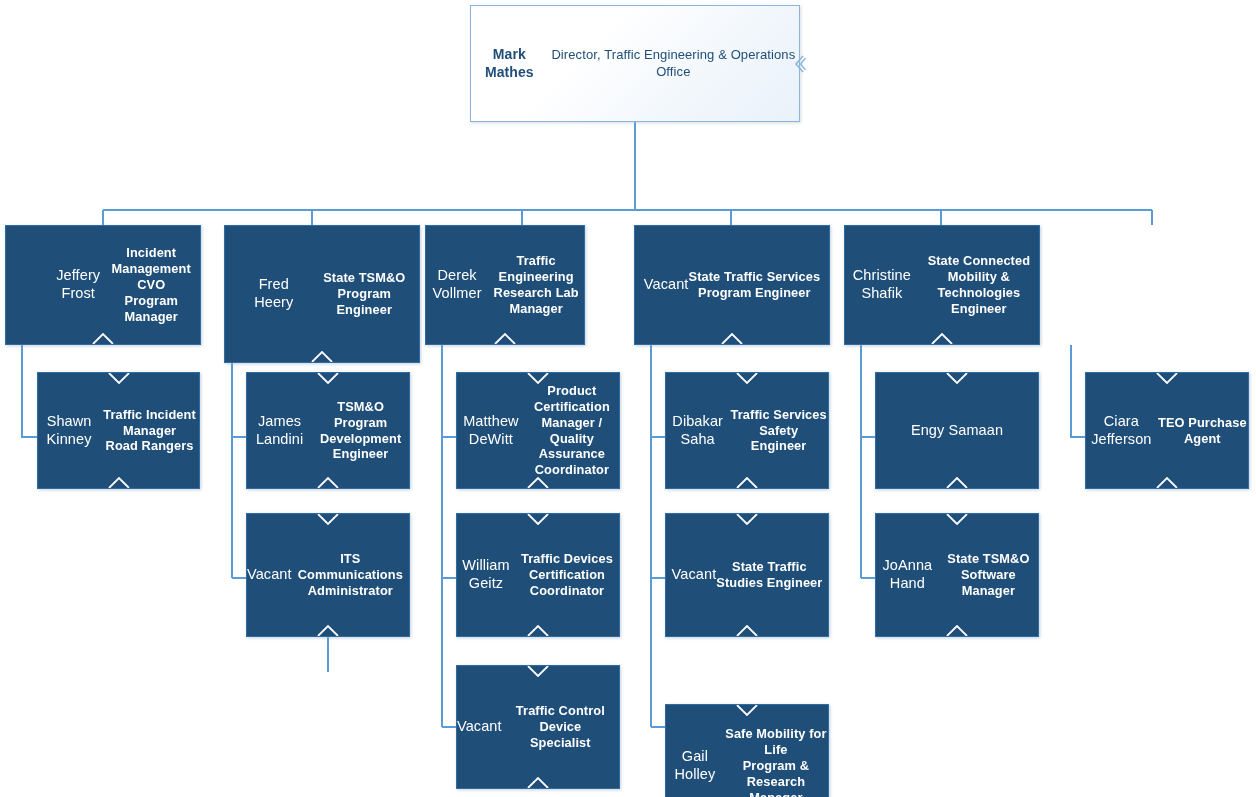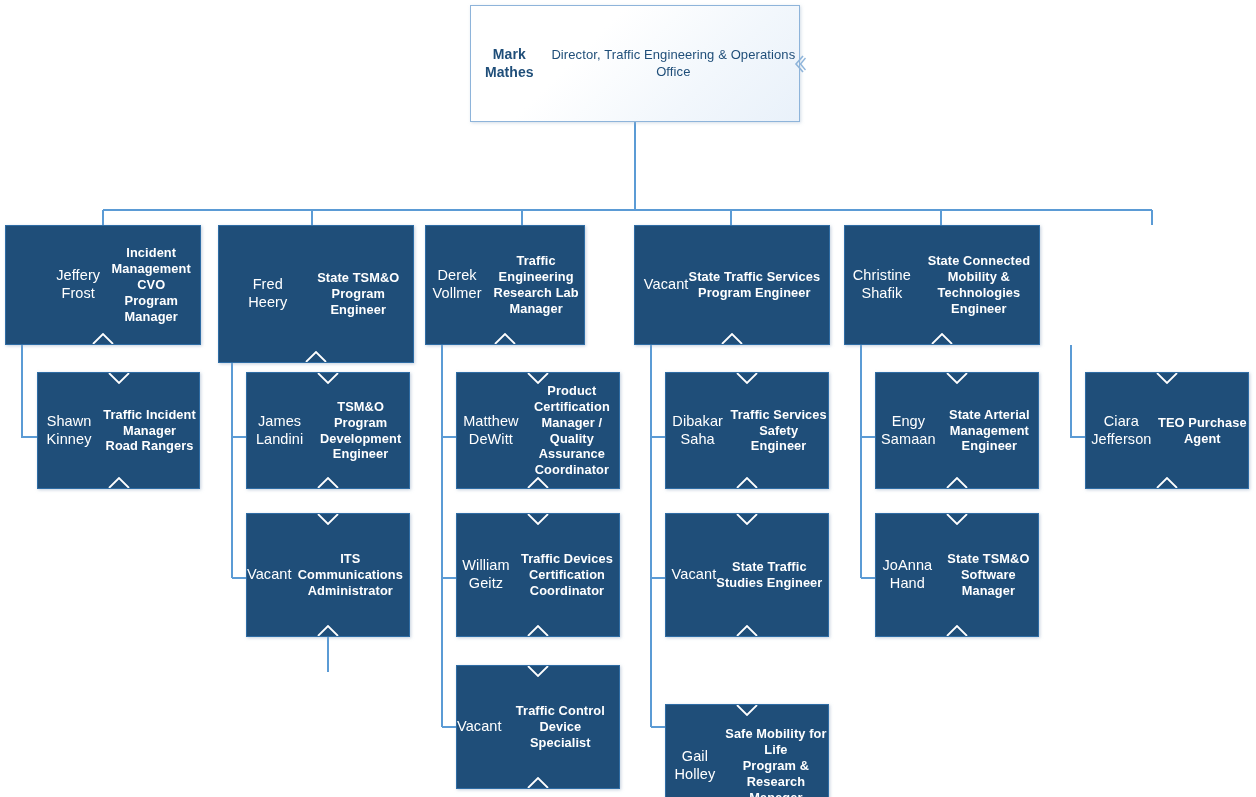--- a/index.html
+++ b/index.html
@@ -142,21 +142,21 @@
 
   <div class="node dark" style="left:5px; top:225px; width:196px; height:120px;padding-left:48px;">
     <div class="nm">Jeffery Frost</div>
     <div class="ttl" style="white-space:pre-line;">Incident Management CVO
 Program Manager</div>
     <svg class="chev bot" viewBox="0 0 24 11">
         <path d="M2,11 L12,1 L22,11" fill="none" stroke="#ffffff" stroke-width="1.8"></path>
       </svg>
   </div>
 
-  <div class="node dark" style="left:218px; top:225px; width:196px; height:138px;padding-left:13px;">
+  <div class="node dark" style="left:224px; top:225px; width:196px; height:138px;padding-left:13px;">
     <div class="nm">Fred Heery</div>
     <div class="ttl" style="white-space:pre-line;">State TSM&amp;O
 Program Engineer</div>
     <svg class="chev bot" viewBox="0 0 24 11">
         <path d="M2,11 L12,1 L22,11" fill="none" stroke="#ffffff" stroke-width="1.8"></path>
       </svg>
   </div>
 
   <div class="node dark" style="left:425px; top:225px; width:160px; height:120px;">
     <div class="nm">Derek Vollmer</div>
@@ -230,22 +230,20 @@
     <svg class="chev top" viewBox="0 0 24 11">
         <path d="M2,0 L12,10 L22,0" fill="none" stroke="#ffffff" stroke-width="1.8"></path>
       </svg>
     <svg class="chev bot" viewBox="0 0 24 11">
         <path d="M2,11 L12,1 L22,11" fill="none" stroke="#ffffff" stroke-width="1.8"></path>
       </svg>
   </div>
 
   <div class="node dark" style="left:875px; top:372px; width:164px; height:117px;">
     <div class="nm">Engy Samaan</div>
-    <div class="ttl" style="white-space:pre-line;">State Arterial
-Management Engineer</div>
     <svg class="chev top" viewBox="0 0 24 11">
         <path d="M2,0 L12,10 L22,0" fill="none" stroke="#ffffff" stroke-width="1.8"></path>
       </svg>
     <svg class="chev bot" viewBox="0 0 24 11">
         <path d="M2,11 L12,1 L22,11" fill="none" stroke="#ffffff" stroke-width="1.8"></path>
       </svg>
   </div>
 
   <div class="node dark" style="left:1085px; top:372px; width:164px; height:117px;">
     <div class="nm">Ciara Jefferson</div>

